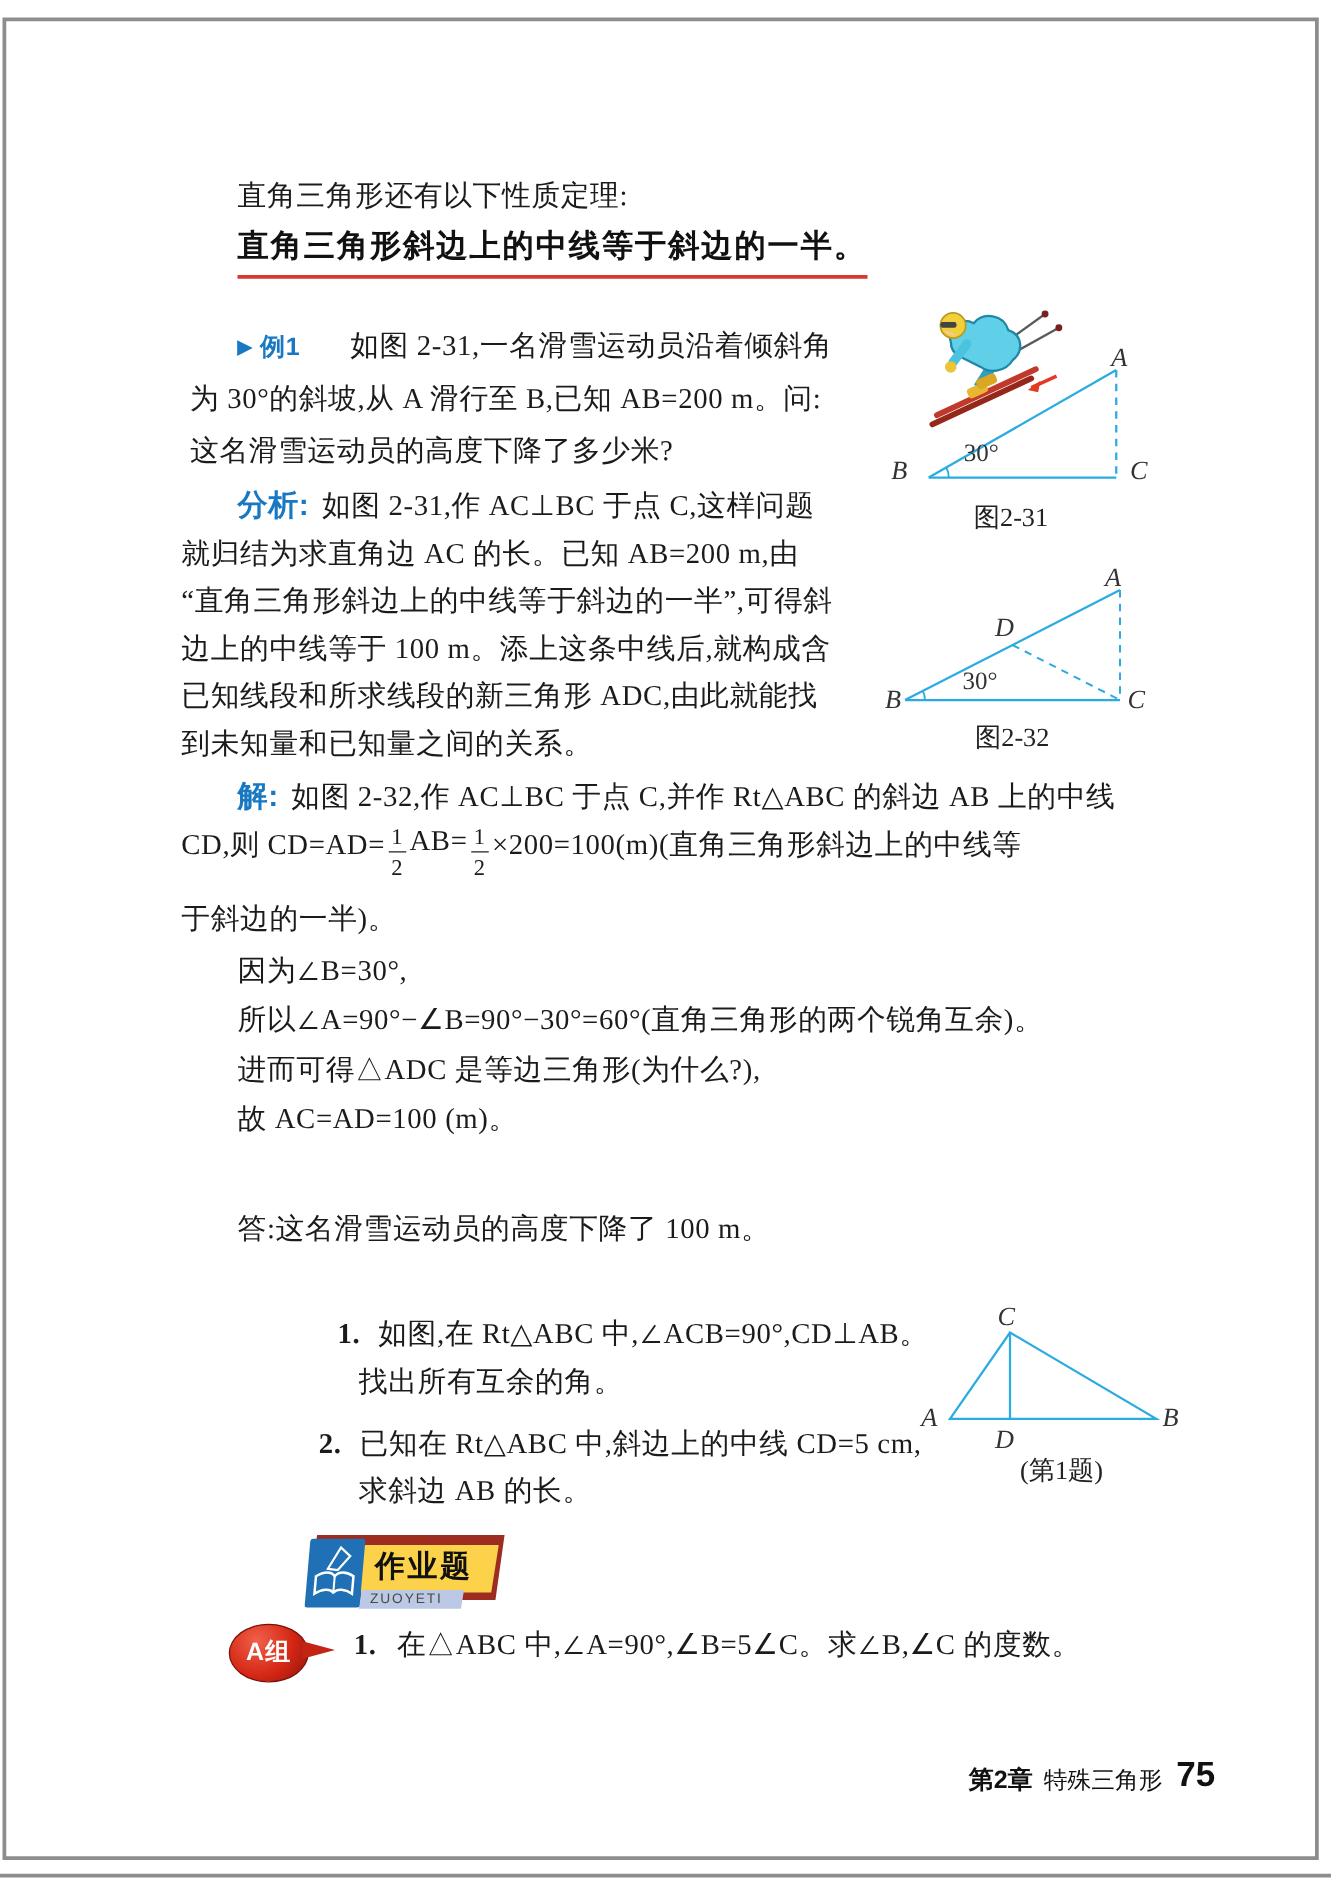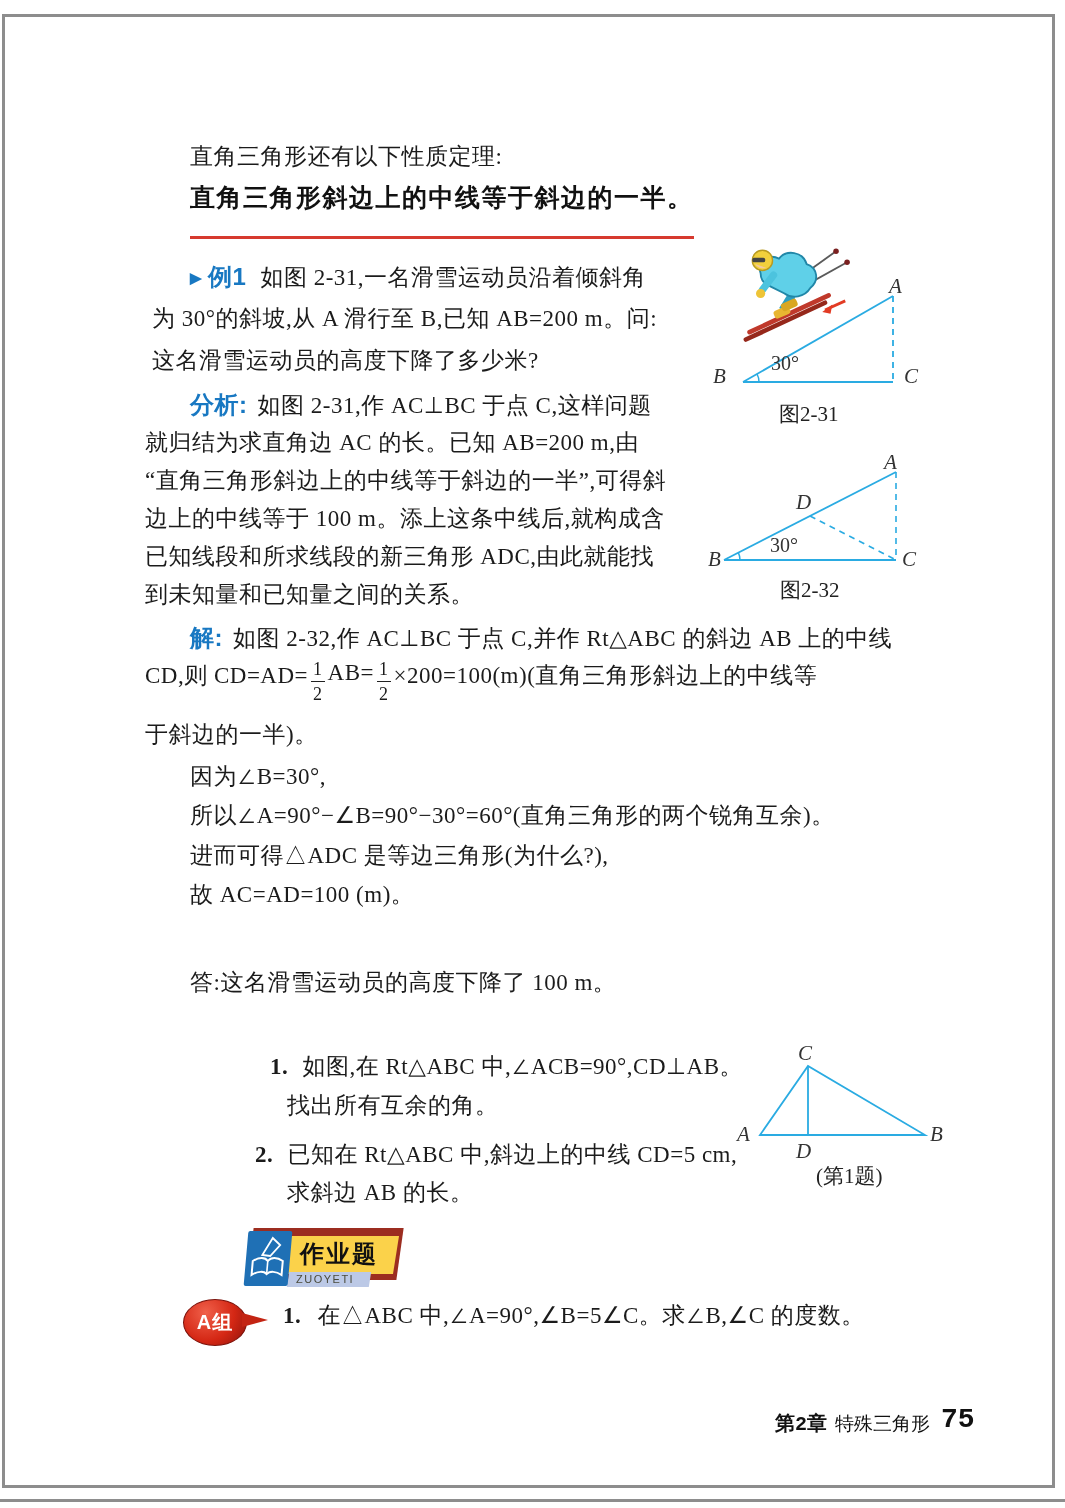--- a/index.html
+++ b/index.html
@@ -5,21 +5,21 @@
   html,body{margin:0;padding:0;background:#ffffff;}
   .canvas{position:relative;width:1065px;height:1508px;background:#ffffff;overflow:hidden;
           font-family:"Liberation Serif",serif;color:#1b1b1b;}
   .page-border{position:absolute;left:2px;top:14px;width:1053px;height:1474px;
           border:3px solid #8d8d8d;box-sizing:border-box;}
   .bottom-rule{position:absolute;left:0;top:1499px;width:1065px;height:3px;background:#8d8d8d;}
   .ln{position:absolute;font-size:23px;line-height:30px;white-space:nowrap;letter-spacing:.5px;}
   .blue{color:#1878c2;font-family:"Liberation Sans",sans-serif;font-weight:bold;}
   .marker{font-size:15px;vertical-align:2px;margin-right:6px;}
   .theorem{position:absolute;font:bold 25px/30px "Liberation Sans",sans-serif;color:#111;
-          letter-spacing:1.5px;border-bottom:3.5px solid #d63a2f;padding-bottom:24px;white-space:nowrap;}
+          letter-spacing:1.5px;border-bottom:3.5px solid #d63a2f;padding-bottom:8px;white-space:nowrap;}
   .bnum{font-weight:bold;}
   .fracline{position:absolute;display:flex;font-size:23px;letter-spacing:.5px;white-space:nowrap;}
   .frac{display:inline-flex;flex-direction:column;align-items:center;font-size:18px;line-height:1;margin:0 3px;}
   .frac .den{border-top:1.8px solid #222;}
   .frac .num{padding:0 2px 3px;}
   .frac .den{padding:3px 2px 0;}
   .fig{position:absolute;}
   .fig svg{position:absolute;left:0;top:0;overflow:visible;}
   .figlabel{position:absolute;font:italic 21px "Liberation Serif",serif;color:#333;}
   .figangle{position:absolute;font:20px "Liberation Serif",serif;color:#333;}
@@ -31,34 +31,34 @@
   .badge .title{position:absolute;font:bold 25px/28px "Liberation Sans",sans-serif;color:#111;letter-spacing:2px;}
   .badge .subtitle{position:absolute;font:11px/13px "Liberation Sans",sans-serif;color:#4a4a3a;letter-spacing:1.5px;}
   .icon-tile{position:absolute;transform:skewX(-5deg);border-radius:2px;}
   
   .group-tag{position:absolute;width:62px;height:45px;border-radius:50%;
      background:radial-gradient(circle at 35% 28%,#f0604a 0%,#d42714 55%,#8c130b 100%);
      border:1px solid #7a1009;color:#fff;font:bold 20px/45px "Liberation Sans",sans-serif;
      text-align:center;letter-spacing:1px;}
   .group-tail{position:absolute;width:0;height:0;border-left:26px solid #c32413;
      border-top:7px solid transparent;border-bottom:7px solid transparent;}
-  .footer{position:absolute;font-family:Liberation Mono, monospace;color:#111;white-space:nowrap;}
+  .footer{position:absolute;font-family:Liberation Sans, sans-serif;color:#111;white-space:nowrap;}
 </style>
 </head>
 <body>
 
 <div class="canvas">
   <div class="page-border"></div>
   <div class="bottom-rule"></div>
 
   <div class="ln" style="left:190px;top:142px">直角三角形还有以下性质定理:</div>
   <div class="theorem" style="left:190px;top:182px">直角三角形斜边上的中线等于斜边的一半。</div>
 
   <div class="ln" style="left:190px;top:262px">
-    <span class="blue marker">▶</span><span class="blue" style="font-size:24px;margin-right:14px">例1</span><span>如图 2-31,一名滑雪运动员沿着倾斜角</span>
+    <span class="blue marker">▶</span><span class="blue" style="font-size:20px;margin-right:40px">例1</span><span>如图 2-31,一名滑雪运动员沿着倾斜角</span>
   </div>
   <div class="ln" style="left:152px;top:304px">为 30°的斜坡,从 A 滑行至 B,已知 AB=200 m。问:</div>
   <div class="ln" style="left:152px;top:346px">这名滑雪运动员的高度下降了多少米?</div>
 
   <div class="ln" style="left:190px;top:390px">
     <span class="blue" style="font-size:24px;margin-right:10px">分析:</span><span>如图 2-31,作 AC⊥BC 于点 C,这样问题</span>
   </div>
   <div class="ln" style="left:145px;top:428px">就归结为求直角边 AC 的长。已知 AB=200 m,由</div>
   <div class="ln" style="left:145px;top:466px">“直角三角形斜边上的中线等于斜边的一半”,可得斜</div>
   <div class="ln" style="left:145px;top:504px">边上的中线等于 100 m。添上这条中线后,就构成含</div>

